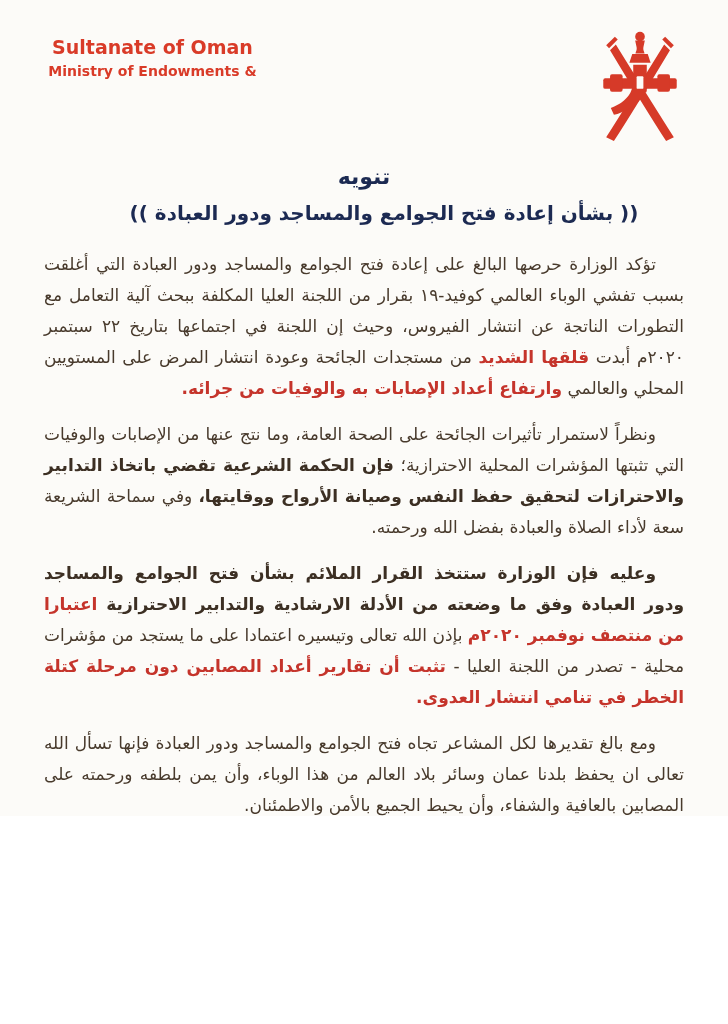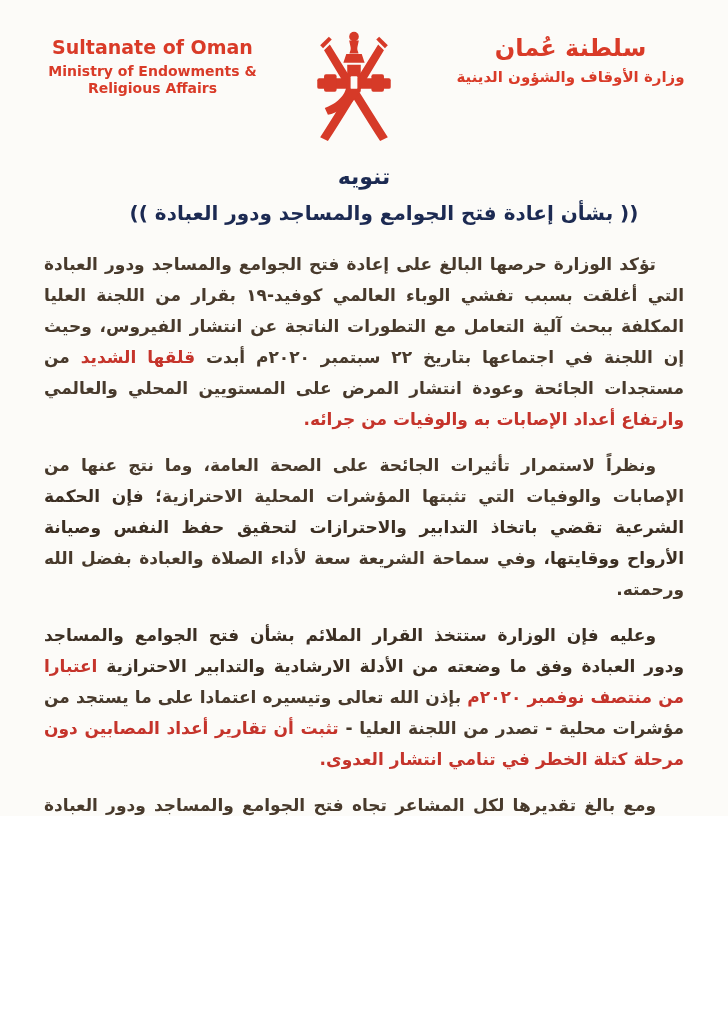--- a/index.html
+++ b/index.html
@@ -35,21 +35,21 @@
   .title-block{text-align:center;margin-top:26px;color:#1c2a52;direction:rtl;}
   .doc-title{font-size:22px;font-weight:bold;}
   .doc-subtitle{font-size:20px;font-weight:bold;margin-top:12px;padding-left:40px;}
   
   .body{margin:24px 44px 0 44px;}
   .para{
     direction:rtl;text-align:justify;text-indent:28px;
     font-size:17px;line-height:31px;color:#483a2c;
     margin:0 0 15px 0;
   }
-  .seg-n{font-weight:bold;margin-top:40px;}
+  .seg-n{font-weight:normal;margin-top:40px;}
   .seg-bold{font-weight:bold;color:#3c2f23;}
   .seg-red{font-weight:bold;color:#c5342b;}
   
   .stamp-wrap{position:absolute;left:94px;top:816px;width:154px;height:160px;transform:rotate(-8deg);}
   .signature{
     position:absolute;left:252px;top:846px;width:195px;
     text-align:center;font-size:23px;font-weight:bold;color:#33271d;
     direction:rtl;transform:rotate(-2deg);
   }
   .issued-block{
@@ -62,21 +62,20 @@
 </head>
 <body>
 
 <div class="page">
 
   <div class="header">
 
     <div class="header-en">
       <div class="en1">Sultanate of Oman</div>
       <div class="en2">Ministry of Endowments &amp;</div>
-      <div class="en3">Religious Affairs</div>
     </div>
 
     <div class="emblem-wrap">
       <svg viewBox="0 0 120 130" width="116" height="126" aria-hidden="true">
         <g fill="#d63a28">
 
           <path d="M25,119 Q46,86 85,23 L91,29 Q55,89 33,123 Z"></path>
           <path d="M83,18 l9,9 3,-3 -9,-9 Z"></path>
 
           <path d="M95,119 Q74,86 35,23 L29,29 Q65,89 87,123 Z"></path>
@@ -93,24 +92,20 @@
           <rect x="53" y="52" width="14" height="21" rx="2"></rect>
 
           <path d="M53,44 h14 v13 c1.5,14 -5,24 -16,31 c-7,4.5 -13.5,7 -18,7.8 l-3.2,-7 c10,-4 18.5,-10 21.5,-19 c1.6,-5 1.7,-10.5 1.7,-16 Z"></path>
         </g>
         <g fill="#fcfbf8">
           <rect x="56.5" y="56" width="7" height="13" rx="1"></rect>
         </g>
       </svg>
     </div>
 
-    <div class="header-ar" dir="rtl">
-      <div class="ar1">سلطنة عُمان</div>
-      <div class="ar2">وزارة الأوقاف والشؤون الدينية</div>
-    </div>
   </div>
 
   <div class="title-block">
     <div class="doc-title">تنويه</div>
     <div class="doc-subtitle">(( بشأن إعادة فتح الجوامع والمساجد ودور العبادة ))</div>
   </div>
 
   <div class="body">
     <p class="para"><span class="seg-n">تؤكد الوزارة حرصها البالغ على إعادة فتح الجوامع والمساجد ودور العبادة التي أغلقت بسبب تفشي الوباء العالمي كوفيد-١٩ بقرار من اللجنة العليا المكلفة ببحث آلية التعامل مع التطورات الناتجة عن انتشار الفيروس، وحيث إن اللجنة في اجتماعها بتاريخ ٢٢ سبتمبر ٢٠٢٠م أبدت </span><span class="seg-red">قلقها الشديد</span><span class="seg-n"> من مستجدات الجائحة وعودة انتشار المرض على المستويين المحلي والعالمي </span><span class="seg-red">وارتفاع أعداد الإصابات به والوفيات من جرائه.</span></p>
     <p class="para"><span class="seg-n">ونظراً لاستمرار تأثيرات الجائحة على الصحة العامة، وما نتج عنها من الإصابات والوفيات التي تثبتها المؤشرات المحلية الاحترازية؛ </span><span class="seg-bold">فإن الحكمة الشرعية تقضي باتخاذ التدابير والاحترازات لتحقيق حفظ النفس وصيانة الأرواح ووقايتها،</span><span class="seg-n"> وفي سماحة الشريعة سعة لأداء الصلاة والعبادة بفضل الله ورحمته.</span></p>

